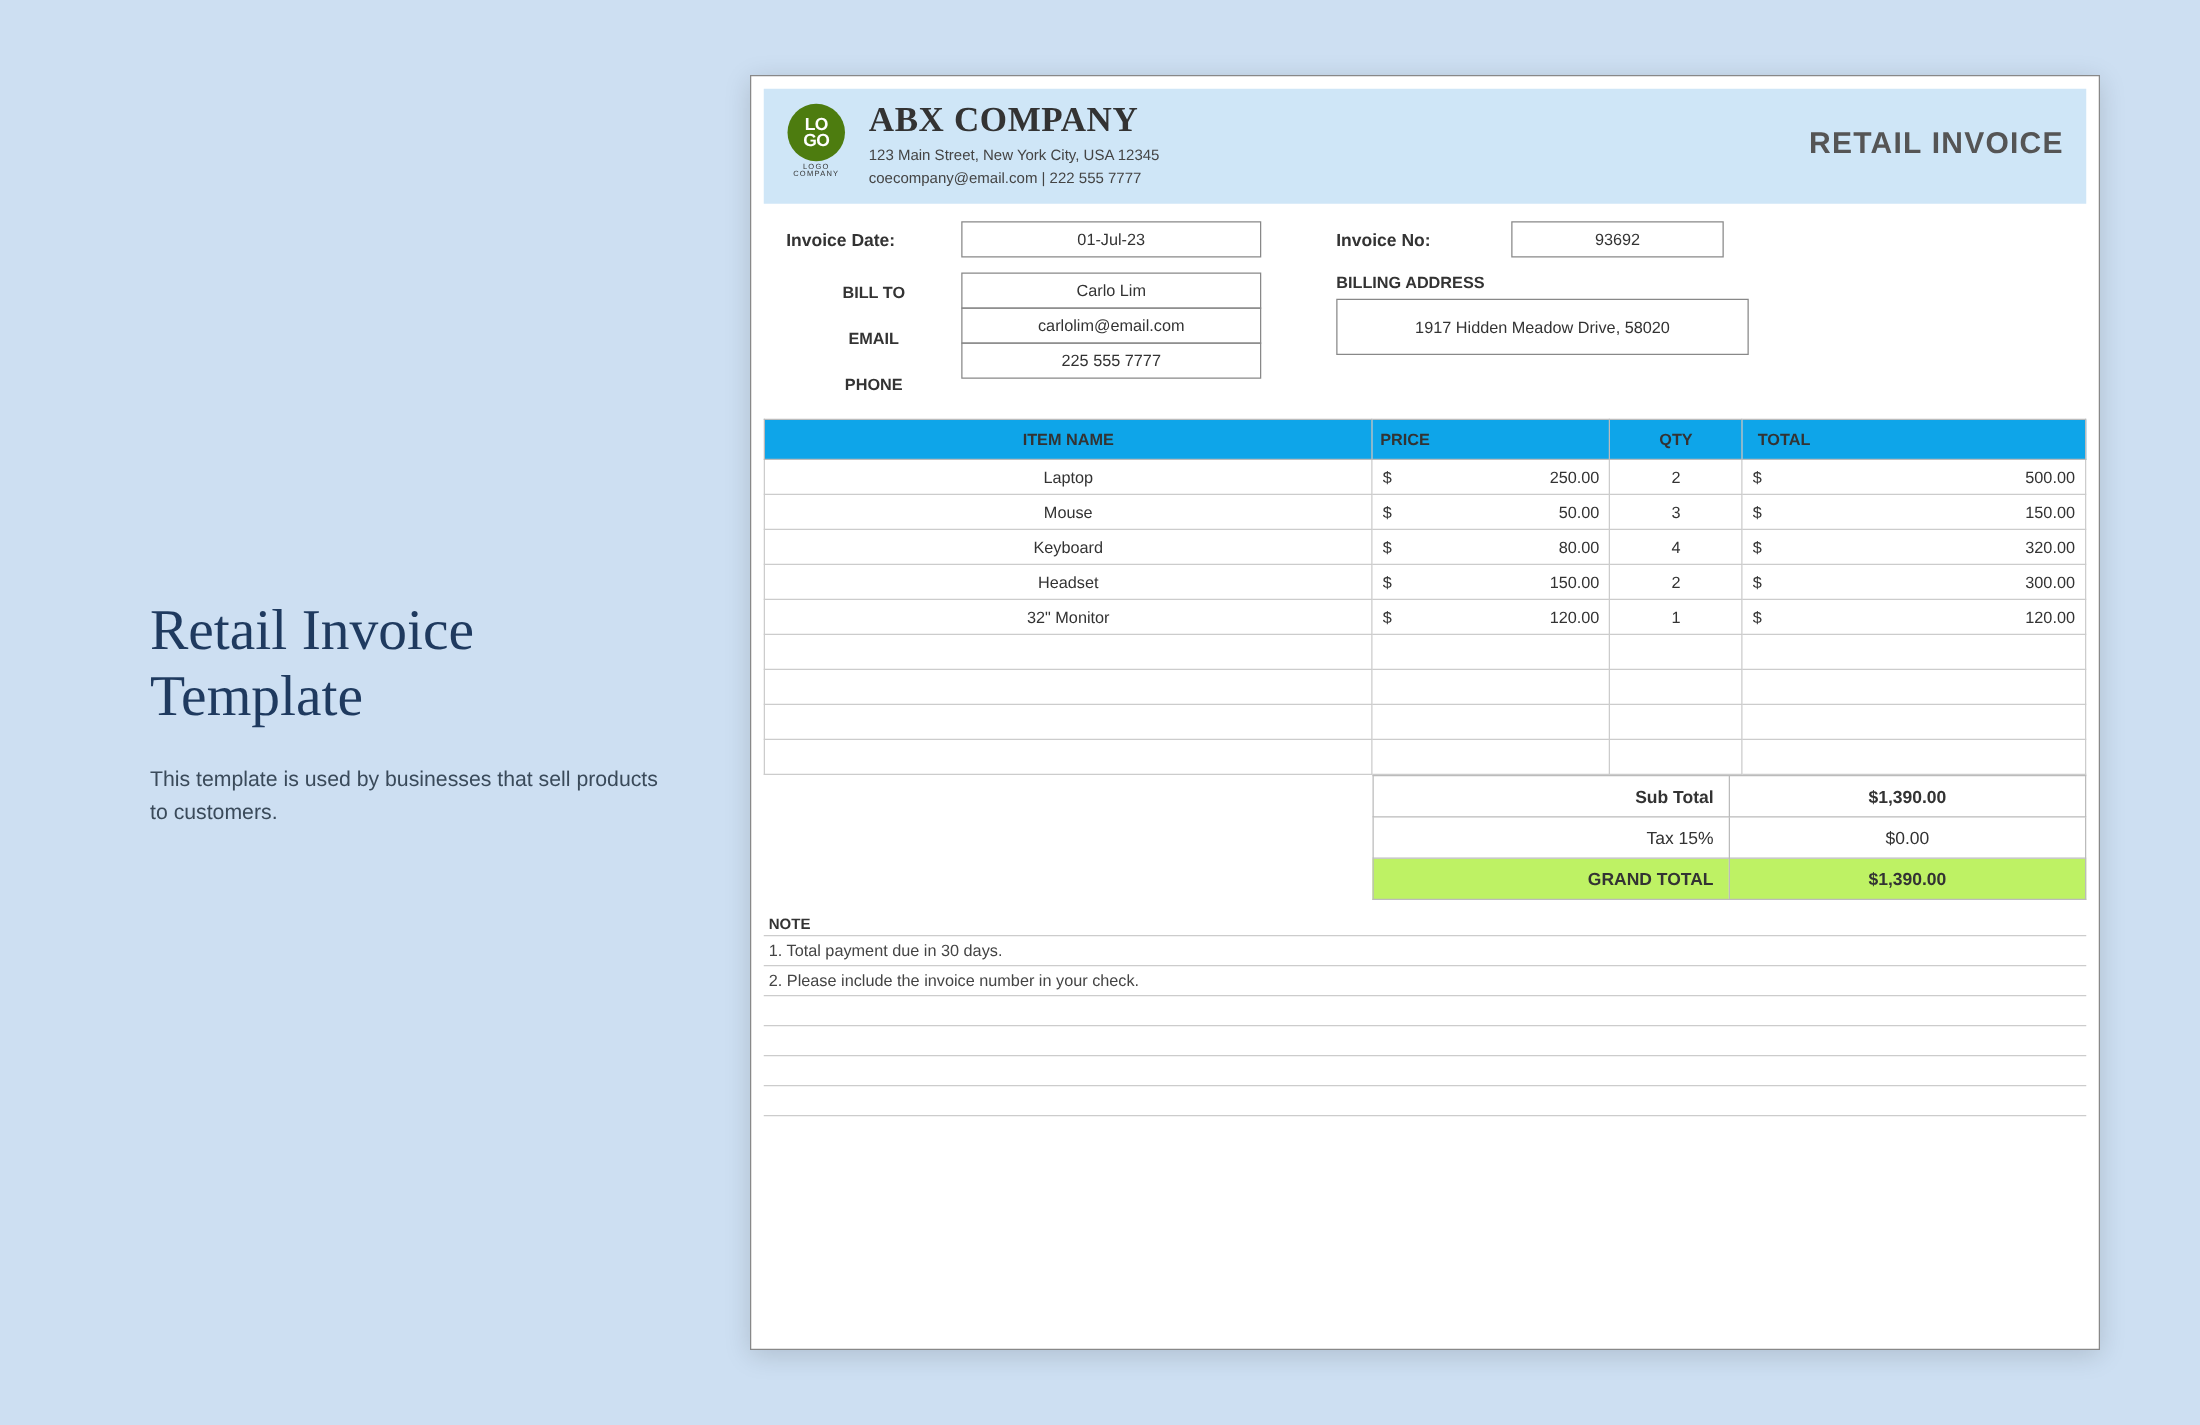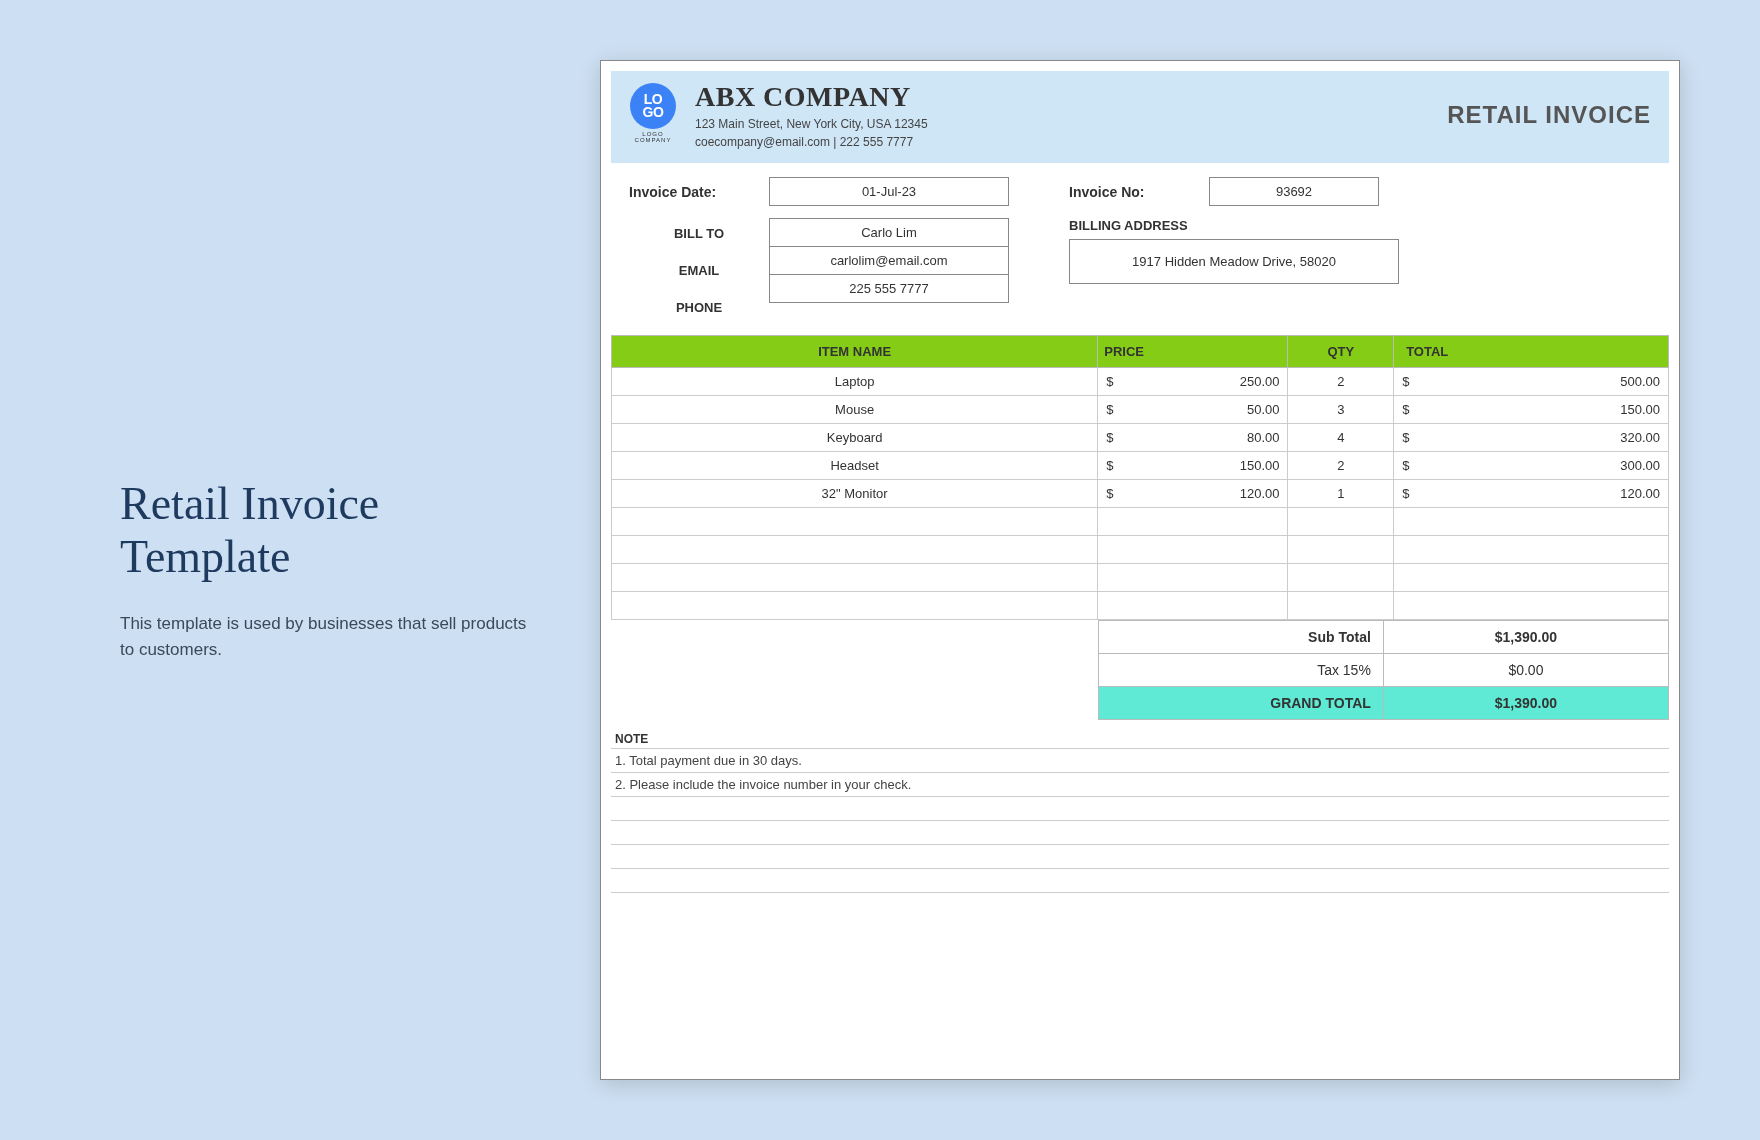--- a/index.html
+++ b/index.html
@@ -40,21 +40,21 @@
   }
   .hdr {
     display: flex;
     align-items: flex-start;
     background: #cfe6f7;
     padding: 10px 18px 14px 12px;
   }
   .logo-wrap { flex:0 0 60px; text-align:center; margin-right:12px; }
   .logo-circle {
     width: 46px; height: 46px; border-radius: 50%;
-    background: #3b82f6; color:#fff;
+    background: #4d7c0f; color:#fff;
     display:flex; align-items:center; justify-content:center;
     font-weight:bold; font-size:14px; line-height:0.9;
     margin: 2px auto 2px;
     letter-spacing:-0.5px;
   }
   .logo-sub { font-size:6px; letter-spacing:1px; color:#333; }
   .co-info { flex:1; }
   .co-name { font-family: Georgia, serif; font-size:28px; font-weight:bold; color:#333; letter-spacing:0.5px; }
   .co-addr, .co-contact { font-size:12px; color:#444; margin-top:4px; }
   .inv-title { font-size:24px; font-weight:bold; color:#555; letter-spacing:1px; align-self:center; }
@@ -80,42 +80,42 @@
   .mini-box { border:1px solid #888; padding:6px 10px; text-align:center; font-size:13px; margin-bottom:-1px; }
   .ba-title { font-weight:bold; font-size:13px; margin-bottom:6px; }
   .ba-box { border:1px solid #888; padding:14px 10px; text-align:center; font-size:13px; }
   table.items {
     width: calc(100% - 0px);
     border-collapse: collapse;
     font-size:13px;
     margin-top:4px;
   }
   table.items th {
-    background:#84cc16; font-weight:bold; padding:8px 6px;
+    background:#0ea5e9; font-weight:bold; padding:8px 6px;
     border:1px solid #bbb; color:#333; font-size:13px;
   }
   table.items th:first-child { text-align:center; width:46%; }
   table.items th:nth-child(2){ width:18%; text-align:left;}
   table.items th:nth-child(3){ width:10%; text-align:center;}
   table.items th:nth-child(4){ width:26%; text-align:left; padding-left:12px;}
   table.items td {
     border:1px solid #ccc; padding:5px 8px; height:28px;
   }
   table.items td.name { text-align:center; }
   table.items td.qty { text-align:center; }
   .pricecell { display:flex; justify-content:space-between; }
   .totals {
     margin-left:auto; width:54%; border-collapse:collapse; font-size:14px;
   }
   .totals td { border:1px solid #bbb; padding:8px 12px; }
   .totals .tlbl { text-align:right; font-weight:bold; width:50%;margin-left:31px; }
   .totals .tlbl.nl { font-weight:normal; }
   .totals .tval { text-align:center; font-weight:bold; }
   .totals .tval.nl { font-weight:normal; }
-  .totals tr.hl td { background:#5eead4; }
+  .totals tr.hl td { background:#bef264; }
   .notehdr { font-weight:bold; font-size:12px; padding:6px 4px 2px; border-bottom:1px solid #ccc;}
   .noteline { font-size:13px; color:#444; padding:4px 4px; border-bottom:1px solid #ccc; min-height:24px;}
   .notes { margin-top:6px; }
 </style>
 </head>
 <body>
 
 <div class="left-col">
   <h1 class="title">Retail Invoice Template</h1>
   <p class="desc">This template is used by businesses that sell products to customers.</p>

